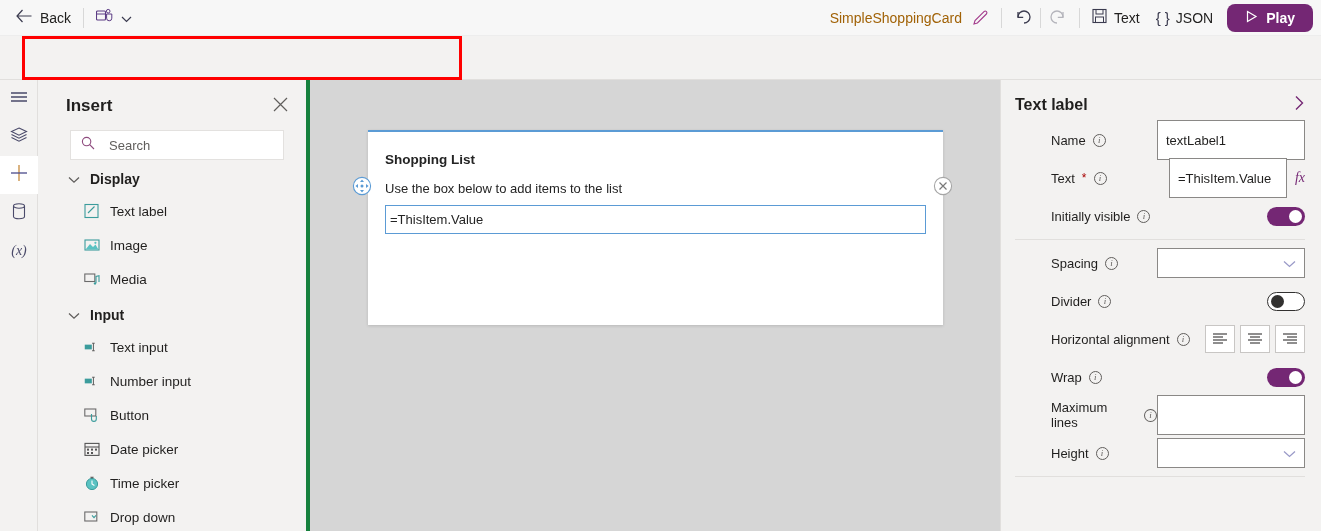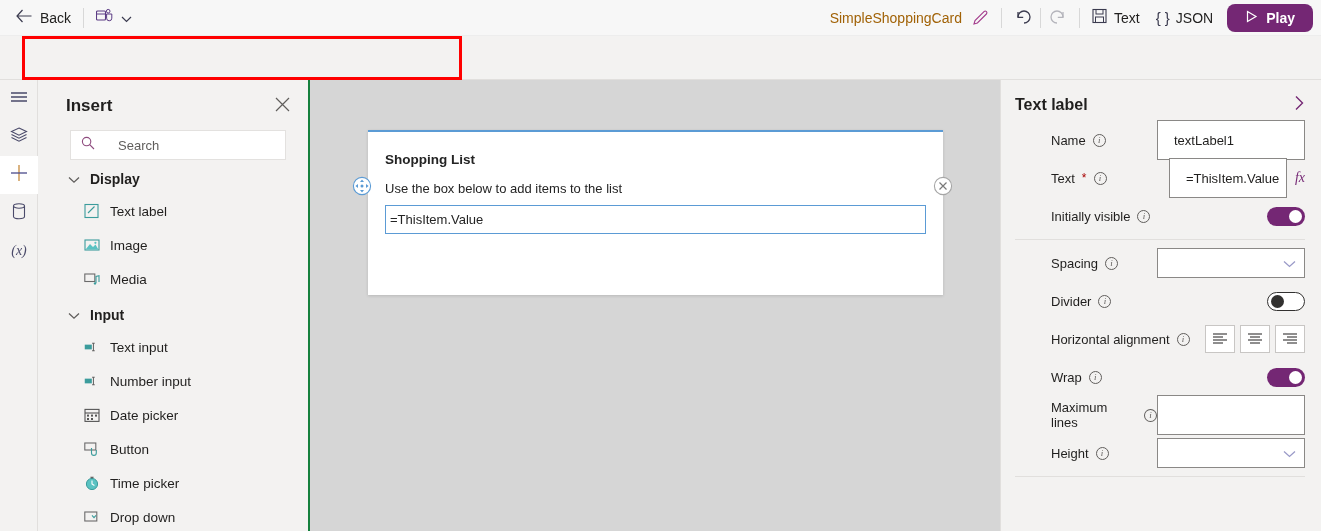--- a/index.html
+++ b/index.html
@@ -72,50 +72,50 @@
   }
   .rail-item{
     width:38px; height:38px; display:flex; align-items:center; justify-content:center;
     cursor:pointer; color:#4a4a6a;
   }
   .rail-item.active{ background:#ffffff; }
 
   
   .insert-panel{
     position:absolute; left:38px; top:80px; width:272px; height:451px;
-    background:#f3f2f1; border-right:2px solid #15803d;
+    background:#f3f2f1; border-right:4px solid #15803d;
   }
   .insert-head{
     display:flex; align-items:center; padding:16px 18px 10px 28px;
   }
   .insert-head .title{ font-size:17px; font-weight:bold; color:#201f1e; }
   .insert-head .close{ margin-left:auto; cursor:pointer; color:#605e5c; }
   .search-box{
     margin:4px 22px 0 32px; height:30px; background:#ffffff; border:1px solid #e3e1df;
-    display:flex; align-items:center; gap:23px; padding:0 10px;
+    display:flex; align-items:center; gap:14px; padding:0 10px;
   }
   .search-box .ph{ font-size:13px; color:#605e5c; }
   .group-head{
     display:flex; align-items:center; gap:10px; padding:11px 0 7px 30px;
     font-size:14px; font-weight:bold; color:#201f1e; cursor:pointer;
   }
   .group-head .chev{ color:#605e5c; }
   .ins-item{
     display:flex; align-items:center; gap:10px; height:34px; padding-left:46px;
     font-size:13.5px; color:#201f1e; cursor:pointer;
   }
   .ins-icon{ width:16px; height:16px; display:flex; align-items:center; justify-content:center; }
 
   
   .canvas{
     position:absolute; left:310px; top:80px; width:690px; height:451px;
     background:#d6d6d6;
   }
   .screen{
-    position:absolute; left:58px; top:50px; width:575px; height:165px;
+    position:absolute; left:58px; top:50px; width:575px; height:195px;
     background:#ffffff; border-top:2px solid #5b9bd5;
     box-shadow:0 1px 3px rgba(0,0,0,.14);
   }
   .screen-title{
     position:absolute; left:17px; top:20px; font-size:13.5px; font-weight:bold; color:#242424;
   }
   .screen-sub{
     position:absolute; left:17px; top:49px; font-size:13px; color:#242424; white-space:nowrap;
   }
   .move-handle{
@@ -148,21 +148,21 @@
   .plabel{ display:flex; align-items:center; gap:7px; font-size:13px; color:#201f1e; }
   .req{ color:#a80000; font-size:12px; }
   .info{
     width:13px; height:13px; border:1px solid #605e5c; border-radius:50%;
     font-size:9px; line-height:11px; text-align:center; color:#605e5c;
     font-family:"Liberation Serif", serif; font-style:italic;
   }
   .pctrl{ margin-left:auto; display:flex; align-items:center; gap:8px; }
   .tinput{
     width:148px; height:40px; background:#ffffff; border:1px solid #8a8886;
-    font-size:13px; color:#201f1e; display:flex; align-items:center; padding:0 16px;
+    font-size:13px; color:#201f1e; display:flex; align-items:center; padding:0 8px;
   }
   .tinput.short{ width:118px; }
   .tselect{
     width:148px; height:30px; background:#ffffff; border:1px solid #8a8886;
     display:flex; align-items:center; padding:0 8px; font-size:13px; cursor:pointer;
   }
   .tselect .chev{ margin-left:auto; color:#8f8fc0; }
   .fx{ font-family:"Liberation Serif",serif; font-style:italic; font-size:14px; color:#742774; cursor:pointer; }
   .toggle{ width:38px; height:19px; border-radius:10px; position:relative; cursor:pointer; }
   .toggle.on{ background:#742774; }
@@ -387,39 +387,39 @@
       <svg width="17" height="14" viewBox="0 0 17 14">
           <rect x="0.8" y="4.5" width="7.5" height="5" fill="#3b9c9c"></rect>
           <path d="M10 3 V11 M8.6 3 H11.4 M8.6 11 H11.4" stroke="#555" stroke-width="1"></path>
         </svg>
     </span>
     <span>Number input</span>
   </div>
   <div class="ins-item">
     <span class="ins-icon">
       <svg width="16" height="16" viewBox="0 0 16 16">
+          <rect x="0.8" y="2" width="11" height="7" fill="none" stroke="#6b6b6b" stroke-width="1.1"></rect>
+          <path d="M7.5 7 V12 a2.4 2.4 0 0 0 4.8 0 V9" fill="none" stroke="#3b9c9c" stroke-width="1.1"></path>
+        </svg>
+    </span>
+    <span>Button</span>
+  </div>
+  <div class="ins-item">
+    <span class="ins-icon">
+      <svg width="16" height="16" viewBox="0 0 16 16">
           <rect x="1" y="2.4" width="14" height="12" fill="none" stroke="#555" stroke-width="1.1"></rect>
           <path d="M1 6 H15" stroke="#555" stroke-width="1.1"></path>
           <rect x="3" y="7.6" width="2" height="2" fill="#555"></rect>
           <rect x="7" y="7.6" width="2" height="2" fill="#555"></rect>
           <rect x="11" y="7.6" width="2" height="2" fill="#555"></rect>
           <rect x="3" y="11" width="2" height="2" fill="#555"></rect>
           <rect x="7" y="11" width="2" height="2" fill="#555"></rect>
         </svg>
     </span>
     <span>Date picker</span>
-  </div>
-  <div class="ins-item">
-    <span class="ins-icon">
-      <svg width="16" height="16" viewBox="0 0 16 16">
-          <rect x="0.8" y="2" width="11" height="7" fill="none" stroke="#6b6b6b" stroke-width="1.1"></rect>
-          <path d="M7.5 7 V12 a2.4 2.4 0 0 0 4.8 0 V9" fill="none" stroke="#3b9c9c" stroke-width="1.1"></path>
-        </svg>
-    </span>
-    <span>Button</span>
   </div>
   <div class="ins-item">
     <span class="ins-icon">
       <svg width="16" height="16" viewBox="0 0 16 16">
           <circle cx="8" cy="9" r="5.6" fill="#59c2c2" stroke="#3b9c9c" stroke-width="1"></circle>
           <path d="M8 5.6 V9 L10.4 10.4" stroke="#ffffff" stroke-width="1.1" fill="none"></path>
           <path d="M6.4 2.2 H9.6 M8 2.2 V3.4" stroke="#555" stroke-width="1.1"></path>
         </svg>
     </span>
     <span>Time picker</span>

